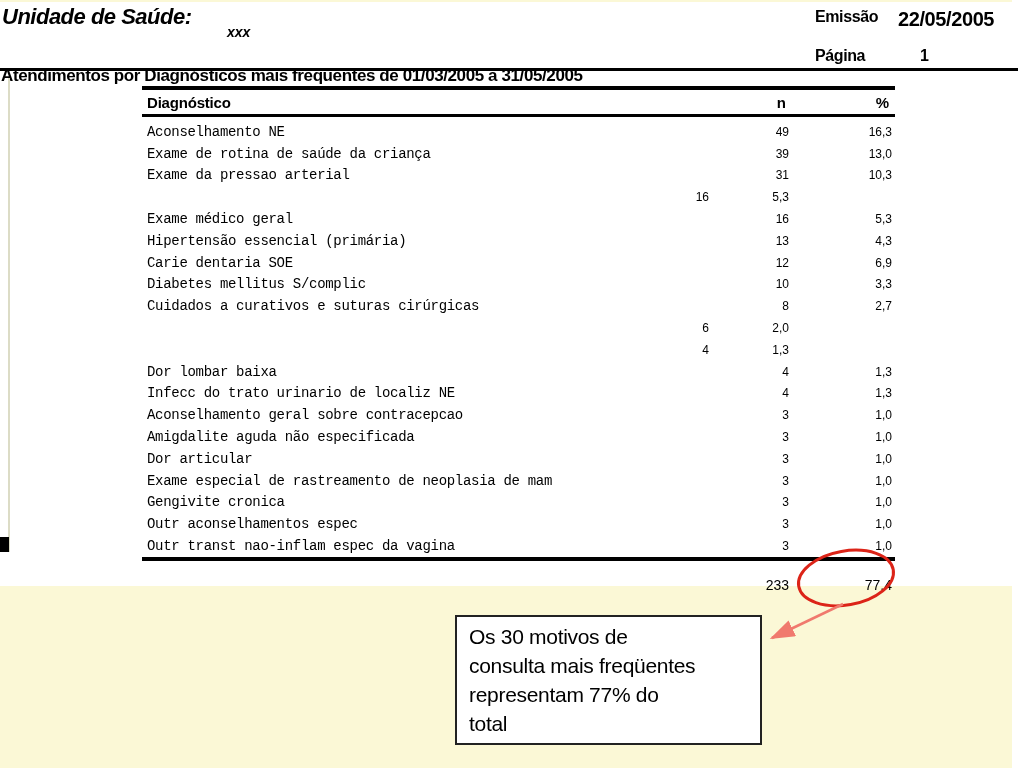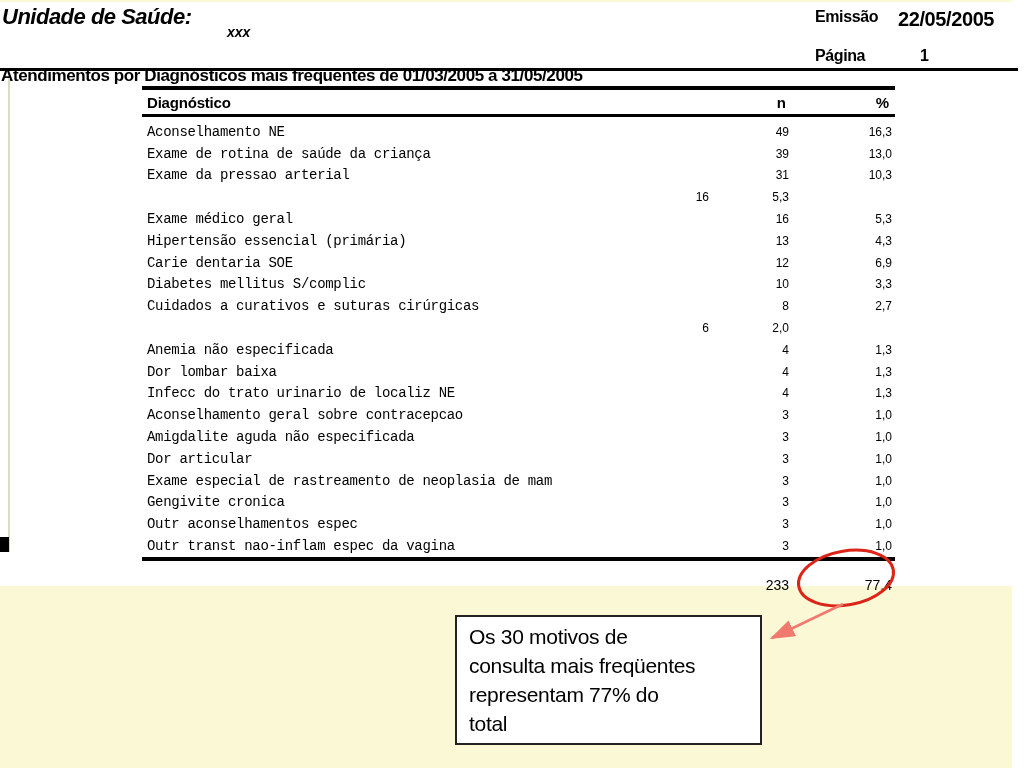--- a/index.html
+++ b/index.html
@@ -114,21 +114,20 @@
           <div class="trow">
             <div class="c-diag">Cuidados a curativos e suturas cirúrgicas</div>
             <div class="c-n">8</div>
             <div class="c-pct">2,7</div>
           </div>
           <div class="trow">
             <div class="c-n">6</div>
             <div class="c-pct">2,0</div>
           </div>
           <div class="trow">
-            <div class="c-diag">Anemia não especificada</div>
             <div class="c-n">4</div>
             <div class="c-pct">1,3</div>
           </div>
           <div class="trow">
             <div class="c-diag">Dor lombar baixa</div>
             <div class="c-n">4</div>
             <div class="c-pct">1,3</div>
           </div>
           <div class="trow">
             <div class="c-diag">Infecc do trato urinario de localiz NE</div>

